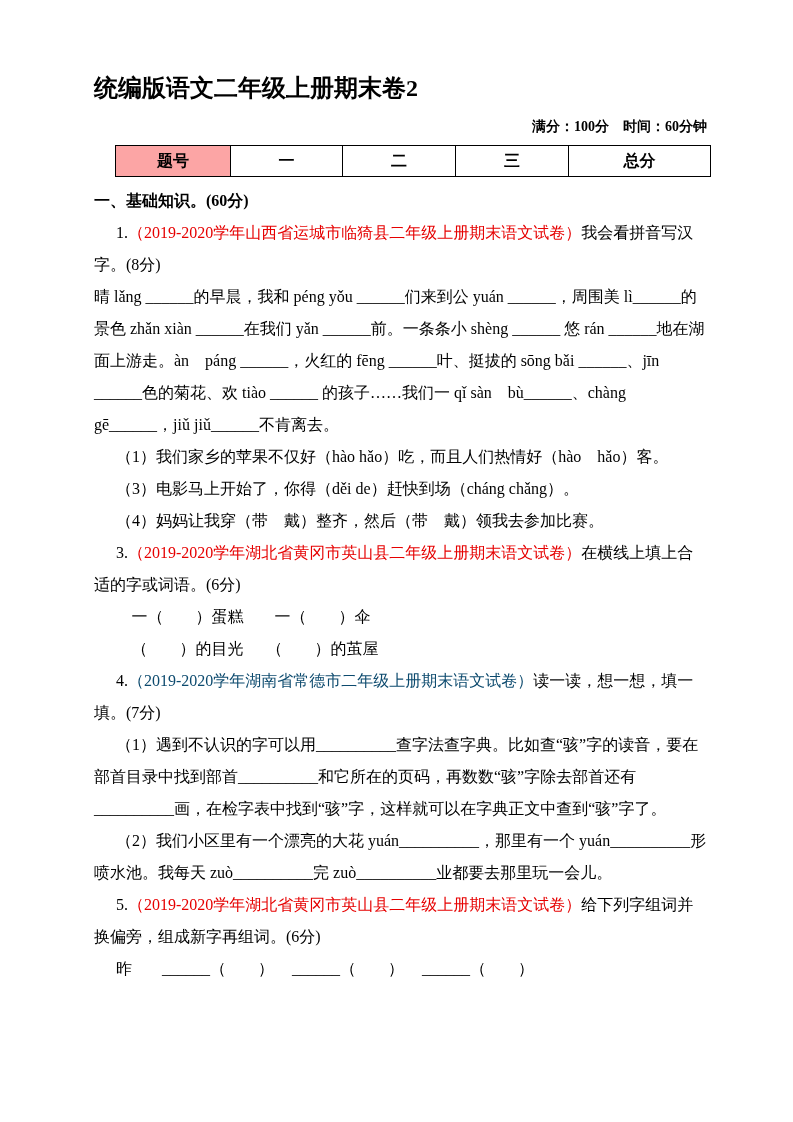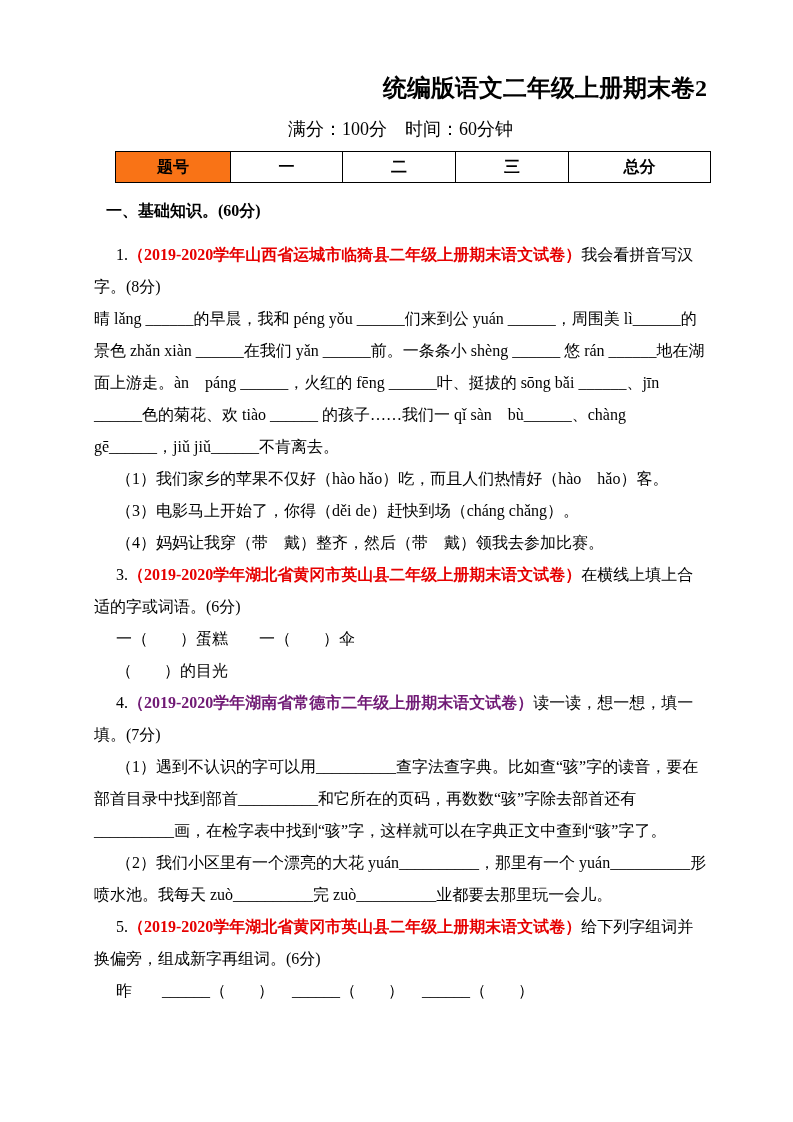--- a/index.html
+++ b/index.html
@@ -8,30 +8,30 @@
     position: relative;
     width: 793px;
     min-height: 1122px;
     background: #ffffff;
     font-family: "Liberation Serif", "DejaVu Serif", serif;
     color: #000000;
     font-size: 16px;
     line-height: 2.0;
     padding: 72px 86px 30px 94px;
   }
-  .title { font-size: 24px; font-weight: 700; text-align: right; margin: 0 0 10px 0; line-height: 1.4; }
-  .subtitle { font-size: 18px; font-weight: 400; text-align: center; margin: 0 0 8px 0; line-height: 1.5; }
+  .title { font-size: 24px; font-weight: 700; text-align: left; margin: 0 0 10px 0; line-height: 1.4; }
+  .subtitle { font-size: 14px; font-weight: 700; text-align: right; margin: 0 0 8px 0; line-height: 1.5; }
   table.score-table { border-collapse: collapse; table-layout: fixed; width: 596px; margin: 0 0 8px 21px; }
   table.score-table td { border: 1.2px solid #000; height: 31px; text-align: center; vertical-align: middle; font-weight: 700; font-size: 16px; line-height: 1.2; padding: 0; }
-  td.label-cell { background: #f97316; }
-  .section-heading { font-weight: 700; margin: 12px; }
+  td.label-cell { background: #fca5a5; }
+  .section-heading { font-weight: 700; margin: 0; }
   .para { margin: 0; }
   .indent { text-indent: 22px; }
-  .src { color: #e60000; font-weight: 700; }
-  .fill-row { display: flex; padding-left: 22px; }
+  .src { color: #e60000; font-weight: 400; }
+  .fill-row { display: flex; padding-left: 22px; text-align: center; }
   .fill-row .c1 { width: 143px; }
   .fill-row .c2 { width: 127px; }
   .fill-row .c3 { flex: 1; }
   .q5-row { display: flex; padding-left: 22px; }
   .q5-char { width: 46px; }
   .q5-group { width: 130px; }
 </style>
 </head>
 <body>
 
@@ -66,25 +66,26 @@
   <p class="para indent">
     <span>3.</span><span class="src" style="color: rgb(230, 0, 0);">（2019-2020学年湖北省黄冈市英山县二年级上册期末语文试卷）</span><span>在横线上填上合适的字或词语。(6分)</span>
   </p>
   <div>
     <div class="fill-row">
       <span class="c1">一（　　）蛋糕</span>
       <span class="c2">一（　　）伞</span>
     </div>
     <div class="fill-row">
       <span class="c1">（　　）的目光</span>
+      <span class="c2">（　　）的茧屋</span>
     </div>
   </div>
 
   <p class="para indent">
-    <span>4.</span><span class="src" style="color: #701a75; margin-top: 30px;">（2019-2020学年湖南省常德市二年级上册期末语文试卷）</span><span>读一读，想一想，填一填。(7分)</span>
+    <span>4.</span><span class="src" style="color: #0c4a6e; margin-top: 30px;">（2019-2020学年湖南省常德市二年级上册期末语文试卷）</span><span>读一读，想一想，填一填。(7分)</span>
   </p>
   <p class="para indent">（1）遇到不认识的字可以用__________查字法查字典。比如查“骇”字的读音，要在部首目录中找到部首__________和它所在的页码，再数数“骇”字除去部首还有__________画，在检字表中找到“骇”字，这样就可以在字典正文中查到“骇”字了。</p>
   <p class="para indent">（2）我们小区里有一个漂亮的大花 yuán__________，那里有一个 yuán__________形喷水池。我每天 zuò__________完 zuò__________业都要去那里玩一会儿。</p>
 
   <p class="para indent">
     <span>5.</span><span class="src" style="color: rgb(230, 0, 0);">（2019-2020学年湖北省黄冈市英山县二年级上册期末语文试卷）</span><span>给下列字组词并换偏旁，组成新字再组词。(6分)</span>
   </p>
   <div class="q5-row">
     <span class="q5-char">昨</span>
     <span class="q5-group">______（　　）</span>

